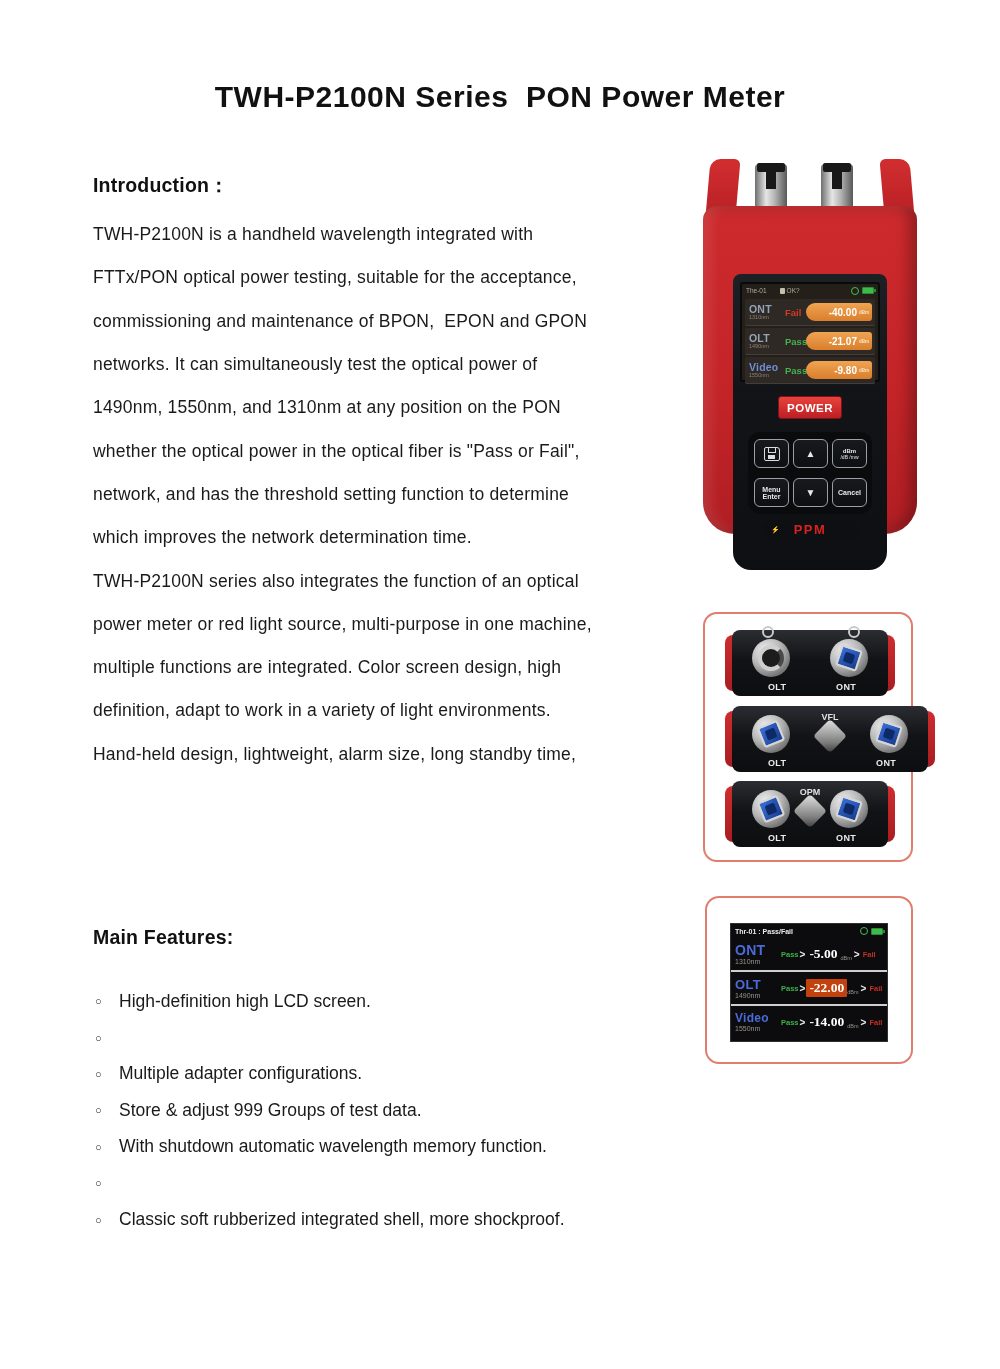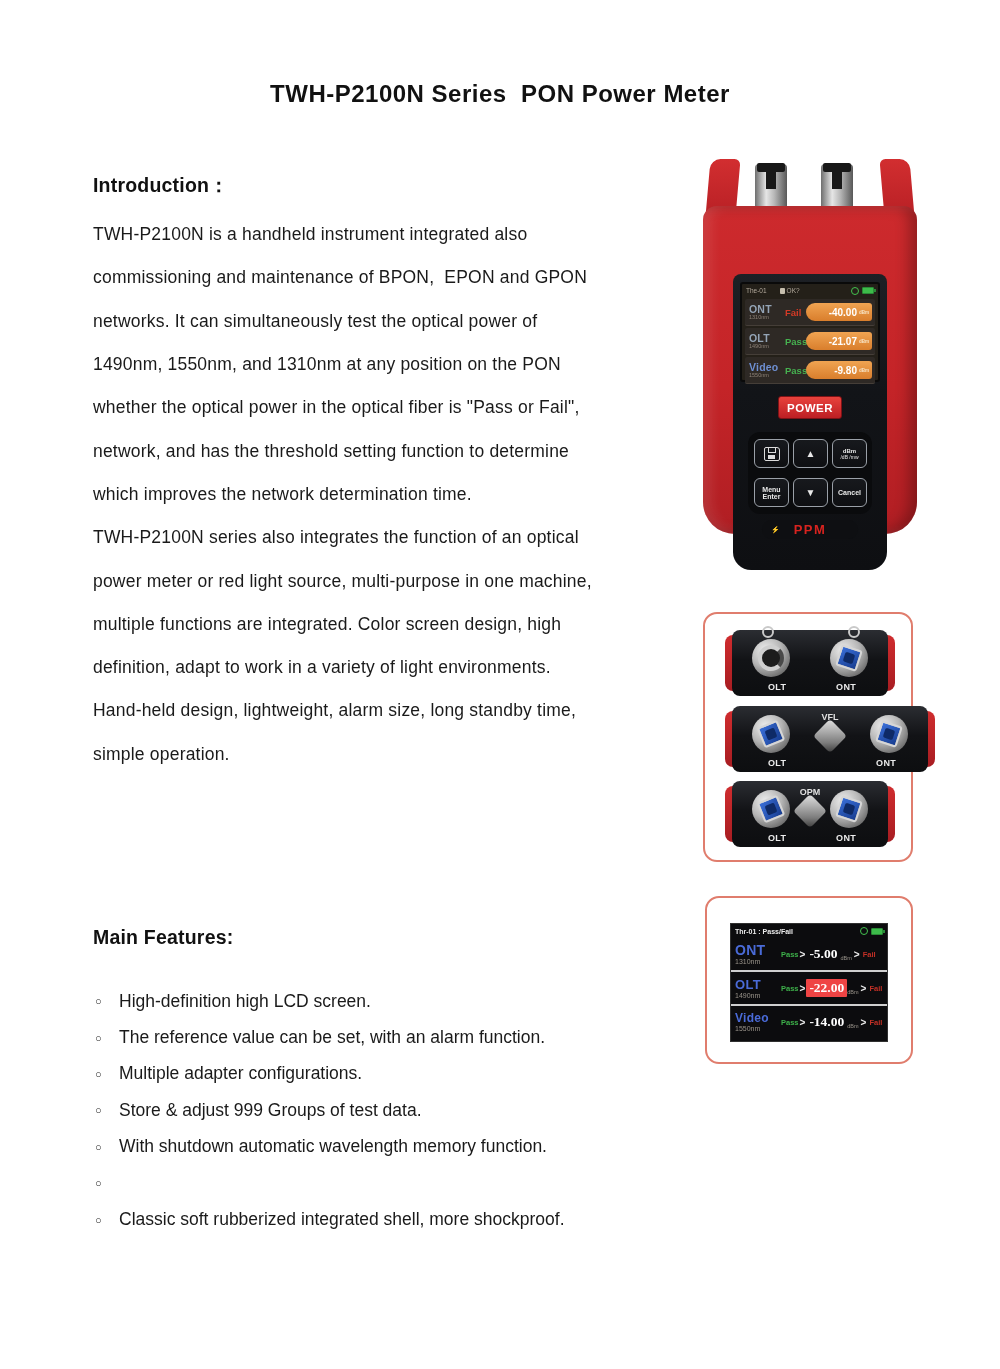--- a/index.html
+++ b/index.html
@@ -5,21 +5,21 @@
   html,body{margin:0;padding:0;}
   body{
     width:1000px;height:1369px;position:relative;background:#ffffff;
     font-family:"Liberation Sans", sans-serif;color:#1a1a1a;overflow:hidden;
   }
   .abs{position:absolute;}
 
   
   .page-title{
     top:80px;left:0;width:1000px;text-align:center;
-    font-size:24px;font-weight:bold;letter-spacing:.5px;color:#111;white-space:pre;
+    font-size:30px;font-weight:bold;letter-spacing:.5px;color:#111;white-space:pre;
   }
   .sec-heading{
     left:93px;font-size:19.5px;font-weight:bold;color:#111;letter-spacing:.2px;
   }
   #intro-heading{top:172px;}
   #features-heading{top:926px;}
   .intro-block{left:93px;top:213px;width:585px;}
   .tl{height:43.3px;display:flex;align-items:center;font-size:17.5px;white-space:pre;letter-spacing:.2px;}
   .features-block{left:95px;top:983px;width:720px;}
   .feat{height:36.4px;display:flex;align-items:center;font-size:17.5px;}
@@ -126,57 +126,56 @@
   .thr-head{height:14px;display:flex;align-items:center;gap:3px;padding:0 4px;
     color:#ececec;font-size:7px;font-weight:bold;}
   .thr-row{height:32px;display:flex;align-items:center;padding-left:4px;position:relative;}
   .thr-row + .thr-row{border-top:2px solid #cfcfcf;}
   .t-lbl{width:46px;line-height:1;}
   .t-name{font-size:13px;font-weight:bold;color:#4a6bd8;letter-spacing:.3px;}
   .t-nm{font-size:7px;color:#99938a;margin-top:1px;}
   .t-pass{color:#3db04a;font-size:7.5px;font-weight:bold;}
   .t-gt{color:#ececec;font-size:10px;font-weight:bold;margin:0 1px;}
   .t-val{color:#fff;font-size:13.5px;font-weight:bold;font-family:"Liberation Serif",serif;padding:1px 3px;}
-  .t-val.hl{background:#ef4444;border-radius:1px;}
+  .t-val.hl{background:#c2410c;border-radius:1px;}
   .t-unit{font-size:5.5px;color:#99938a;align-self:flex-end;margin:0 1px 9px 0;}
   .t-fail{color:#c23026;font-size:7.5px;font-weight:bold;margin-left:2px;}
 </style>
 </head>
 <body>
 
 <div class="abs page-title">TWH-P2100N Series  PON Power Meter</div>
 
 <div class="abs sec-heading" id="intro-heading">Introduction：</div>
 
 <div class="abs intro-block">
-  <div class="tl">TWH-P2100N is a handheld instrument integrated also</div>
+  <div class="tl">TWH-P2100N is a handheld wavelength integrated with</div>
+  <div class="tl">FTTx/PON optical power testing, suitable for the acceptance,</div>
   <div class="tl">commissioning and maintenance of BPON,  EPON and GPON</div>
   <div class="tl">networks. It can simultaneously test the optical power of</div>
   <div class="tl">1490nm, 1550nm, and 1310nm at any position on the PON</div>
   <div class="tl">whether the optical power in the optical fiber is "Pass or Fail",</div>
   <div class="tl">network, and has the threshold setting function to determine</div>
   <div class="tl">which improves the network determination time.</div>
   <div class="tl">TWH-P2100N series also integrates the function of an optical</div>
   <div class="tl">power meter or red light source, multi-purpose in one machine,</div>
   <div class="tl">multiple functions are integrated. Color screen design, high</div>
   <div class="tl">definition, adapt to work in a variety of light environments.</div>
   <div class="tl">Hand-held design, lightweight, alarm size, long standby time,</div>
-  <div class="tl">simple operation.</div>
 </div>
 
 <div class="abs sec-heading" id="features-heading">Main Features:</div>
 
 <div class="abs features-block">
   <div class="feat">
       <span class="bullet">○</span>
       <span>High-definition high LCD screen.</span>
     </div>
   <div class="feat">
       <span class="bullet">○</span>
-      <span>The reference value can be set, with an alarm function.</span>
     </div>
   <div class="feat">
       <span class="bullet">○</span>
       <span>Multiple adapter configurations.</span>
     </div>
   <div class="feat">
       <span class="bullet">○</span>
       <span>Store &amp; adjust 999 Groups of test data.</span>
     </div>
   <div class="feat">

